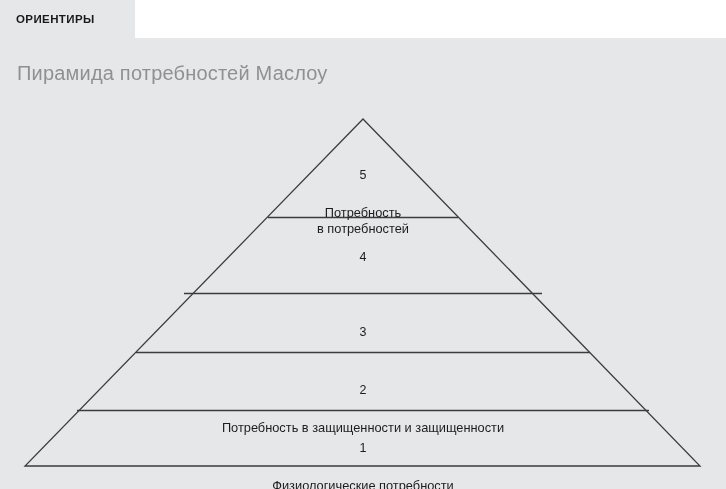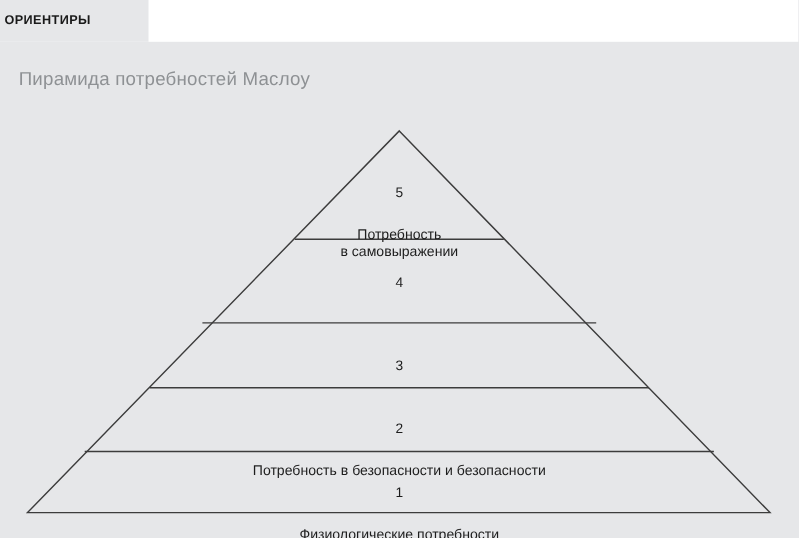--- a/index.html
+++ b/index.html
@@ -28,35 +28,35 @@
     position: absolute;
     left: 0;
     top: 0;
     width: 135px;
     height: 38px;
     background: #e6e7e9;
     display: flex;
     align-items: center;
   }
   #badge-label {
-    padding-left: 4px;
+    padding-left: 16px;
     font-size: 11.5px;
     font-weight: bold;
     letter-spacing: 0.4px;
     color: #1a1a1a;
     font-family: "Liberation Sans", sans-serif;
     white-space: nowrap;
   }
 
   
   #page-title {
     position: absolute;
     left: 17px;
     top: 62px;
-    font-size: 17px;
+    font-size: 20px;
     font-weight: normal;
     color: #8e9194;
     letter-spacing: 0.2px;
     white-space: nowrap;
   }
 
   
   #pyramid-figure {
     position: absolute;
     left: 0;
@@ -116,34 +116,34 @@
     <line x1="184" y1="293.5" x2="542" y2="293.5" stroke="#3c3c3c" stroke-width="1.3"></line>
 
     <line x1="136" y1="352.5" x2="590" y2="352.5" stroke="#3c3c3c" stroke-width="1.3"></line>
 
     <line x1="77" y1="410.5" x2="649" y2="410.5" stroke="#3c3c3c" stroke-width="1.3"></line>
   </svg>
 
   <div id="tier5-text" class="tier-text">
     <span class="tier-num">5</span>
     <span class="tier-label">Потребность
-в самовыражении</span>
+в потребностей</span>
   </div>
 
   <div id="tier4-text" class="tier-text">
     <span class="tier-num">4</span>
   </div>
 
   <div id="tier3-text" class="tier-text">
     <span class="tier-num">3</span>
   </div>
 
   <div id="tier2-text" class="tier-text">
     <span class="tier-num">2</span>
-    <span class="tier-label">Потребность в безопасности и безопасности</span>
+    <span class="tier-label">Потребность в защищенности и защищенности</span>
   </div>
 
   <div id="tier1-text" class="tier-text">
     <span class="tier-num">1</span>
     <span class="tier-label">Физиологические потребности</span>
   </div>
 
 </div>
 
 </body></html>

